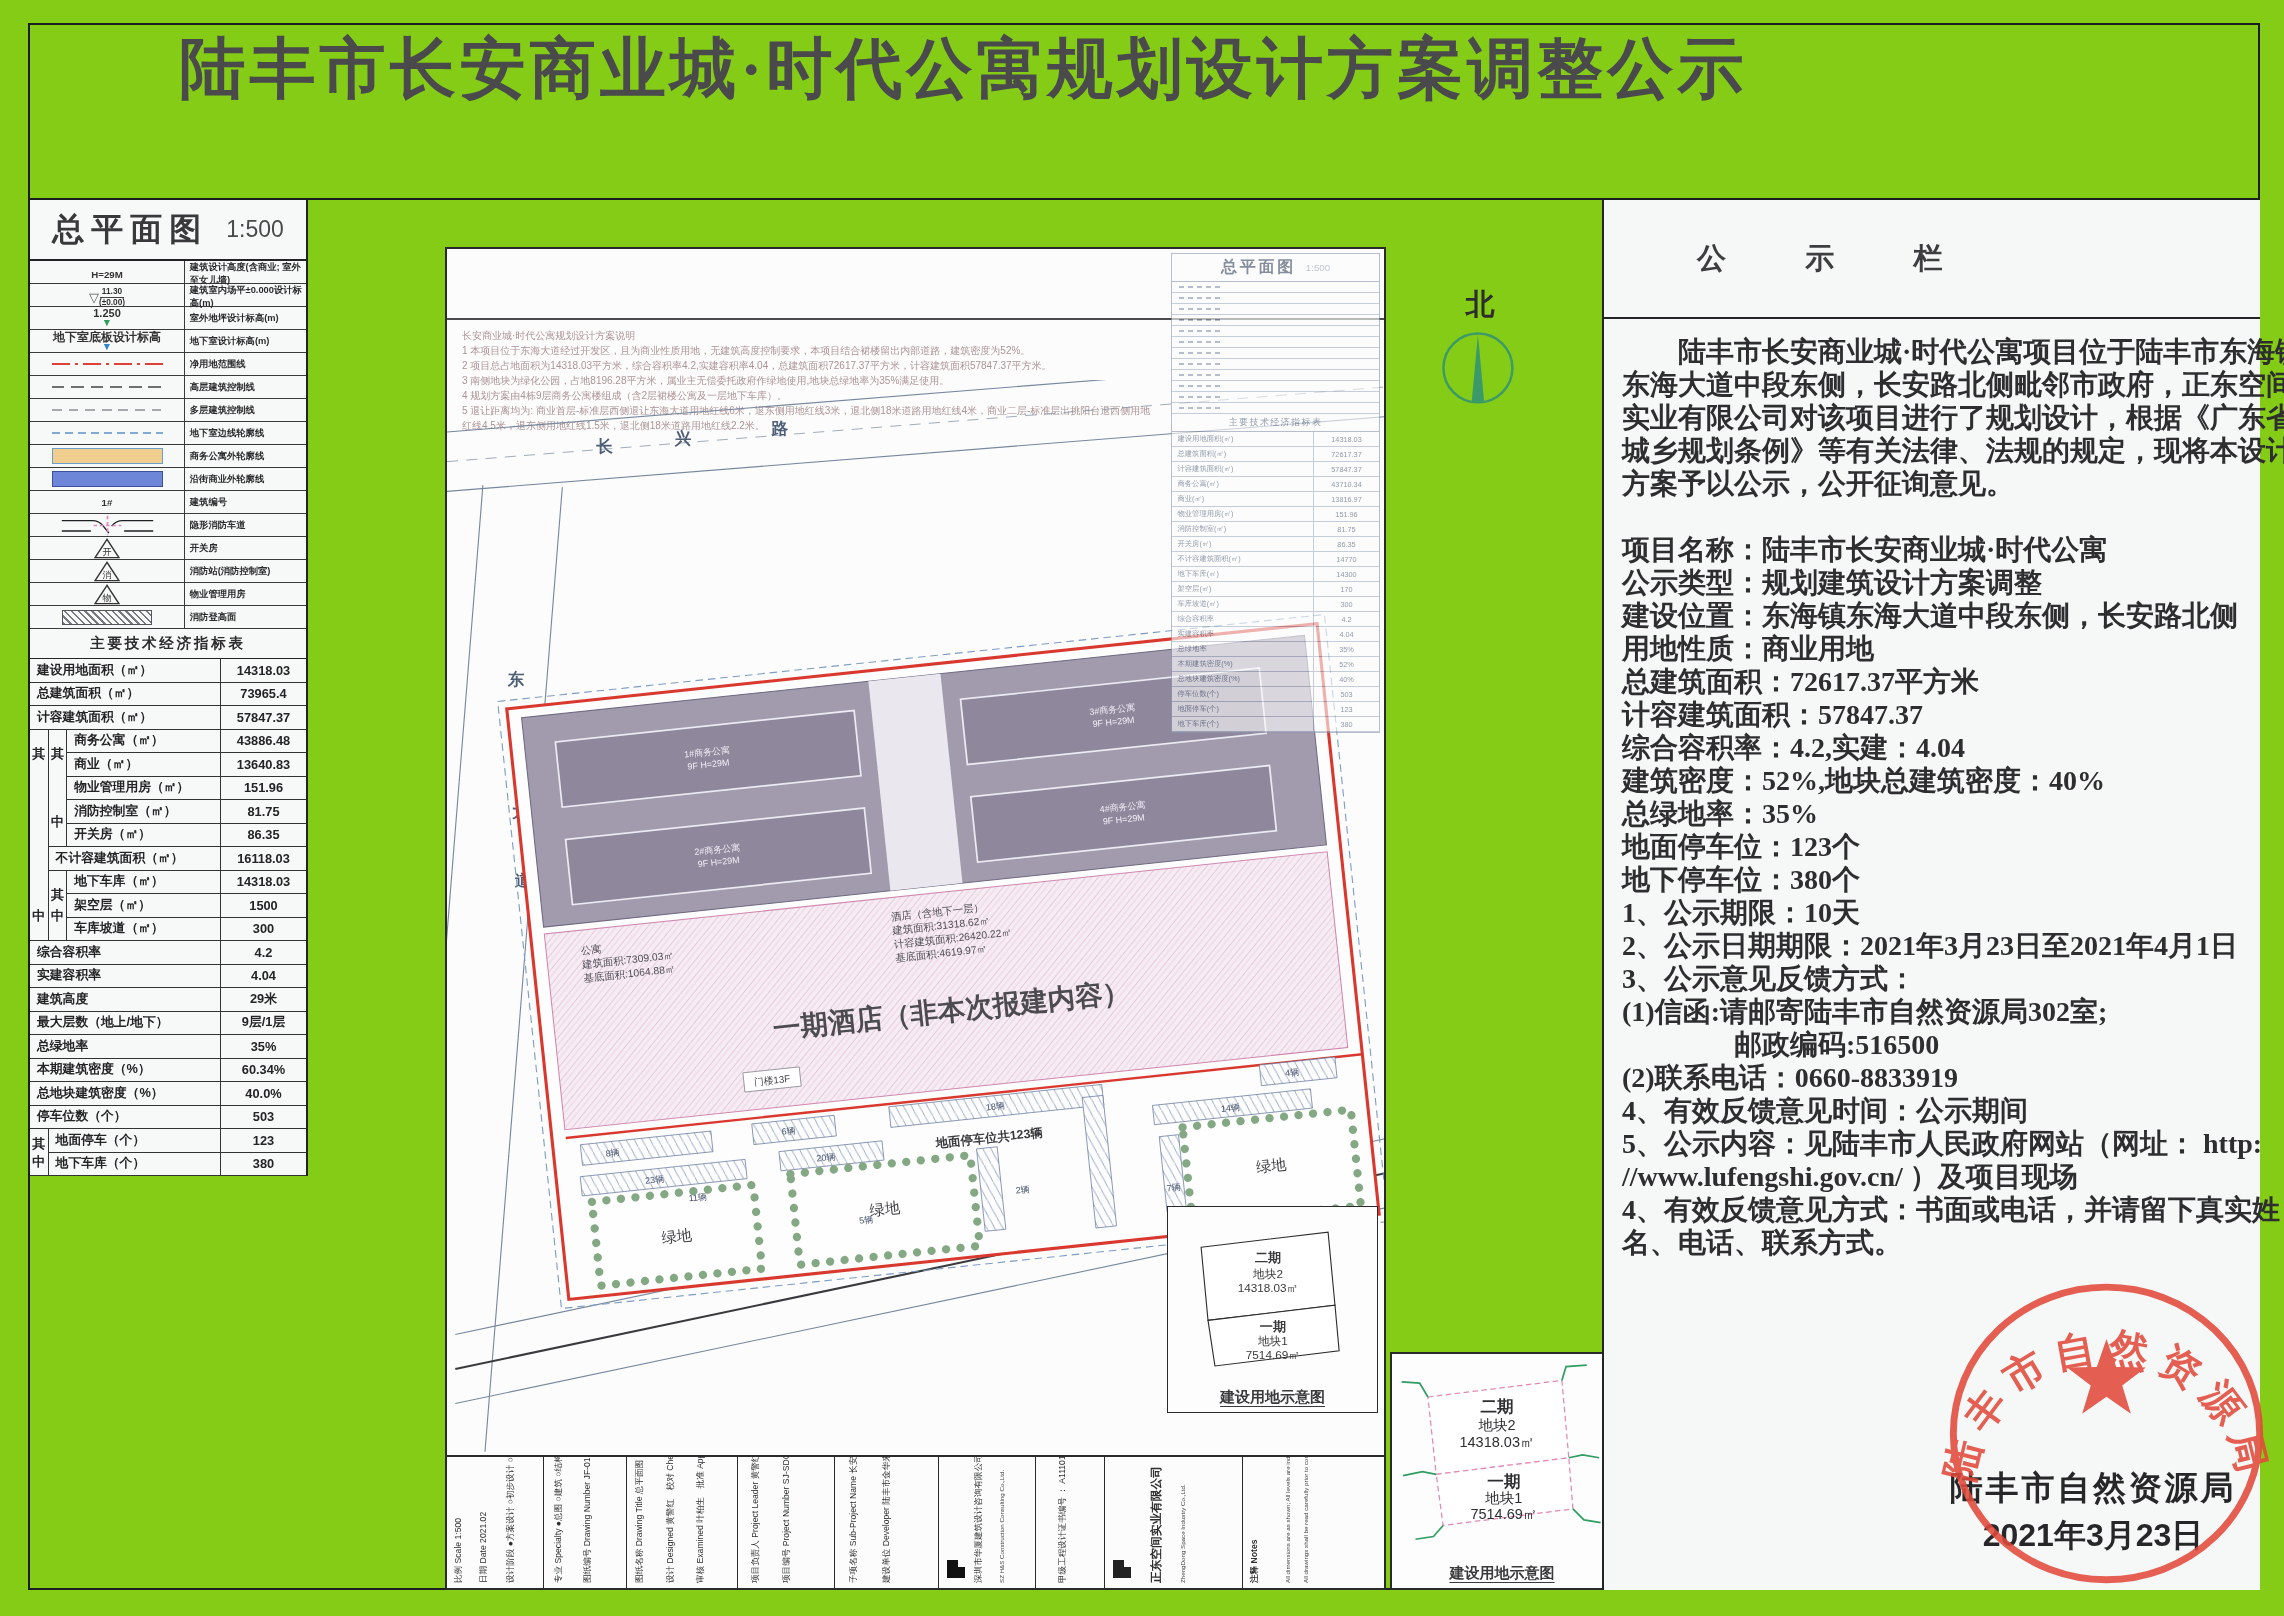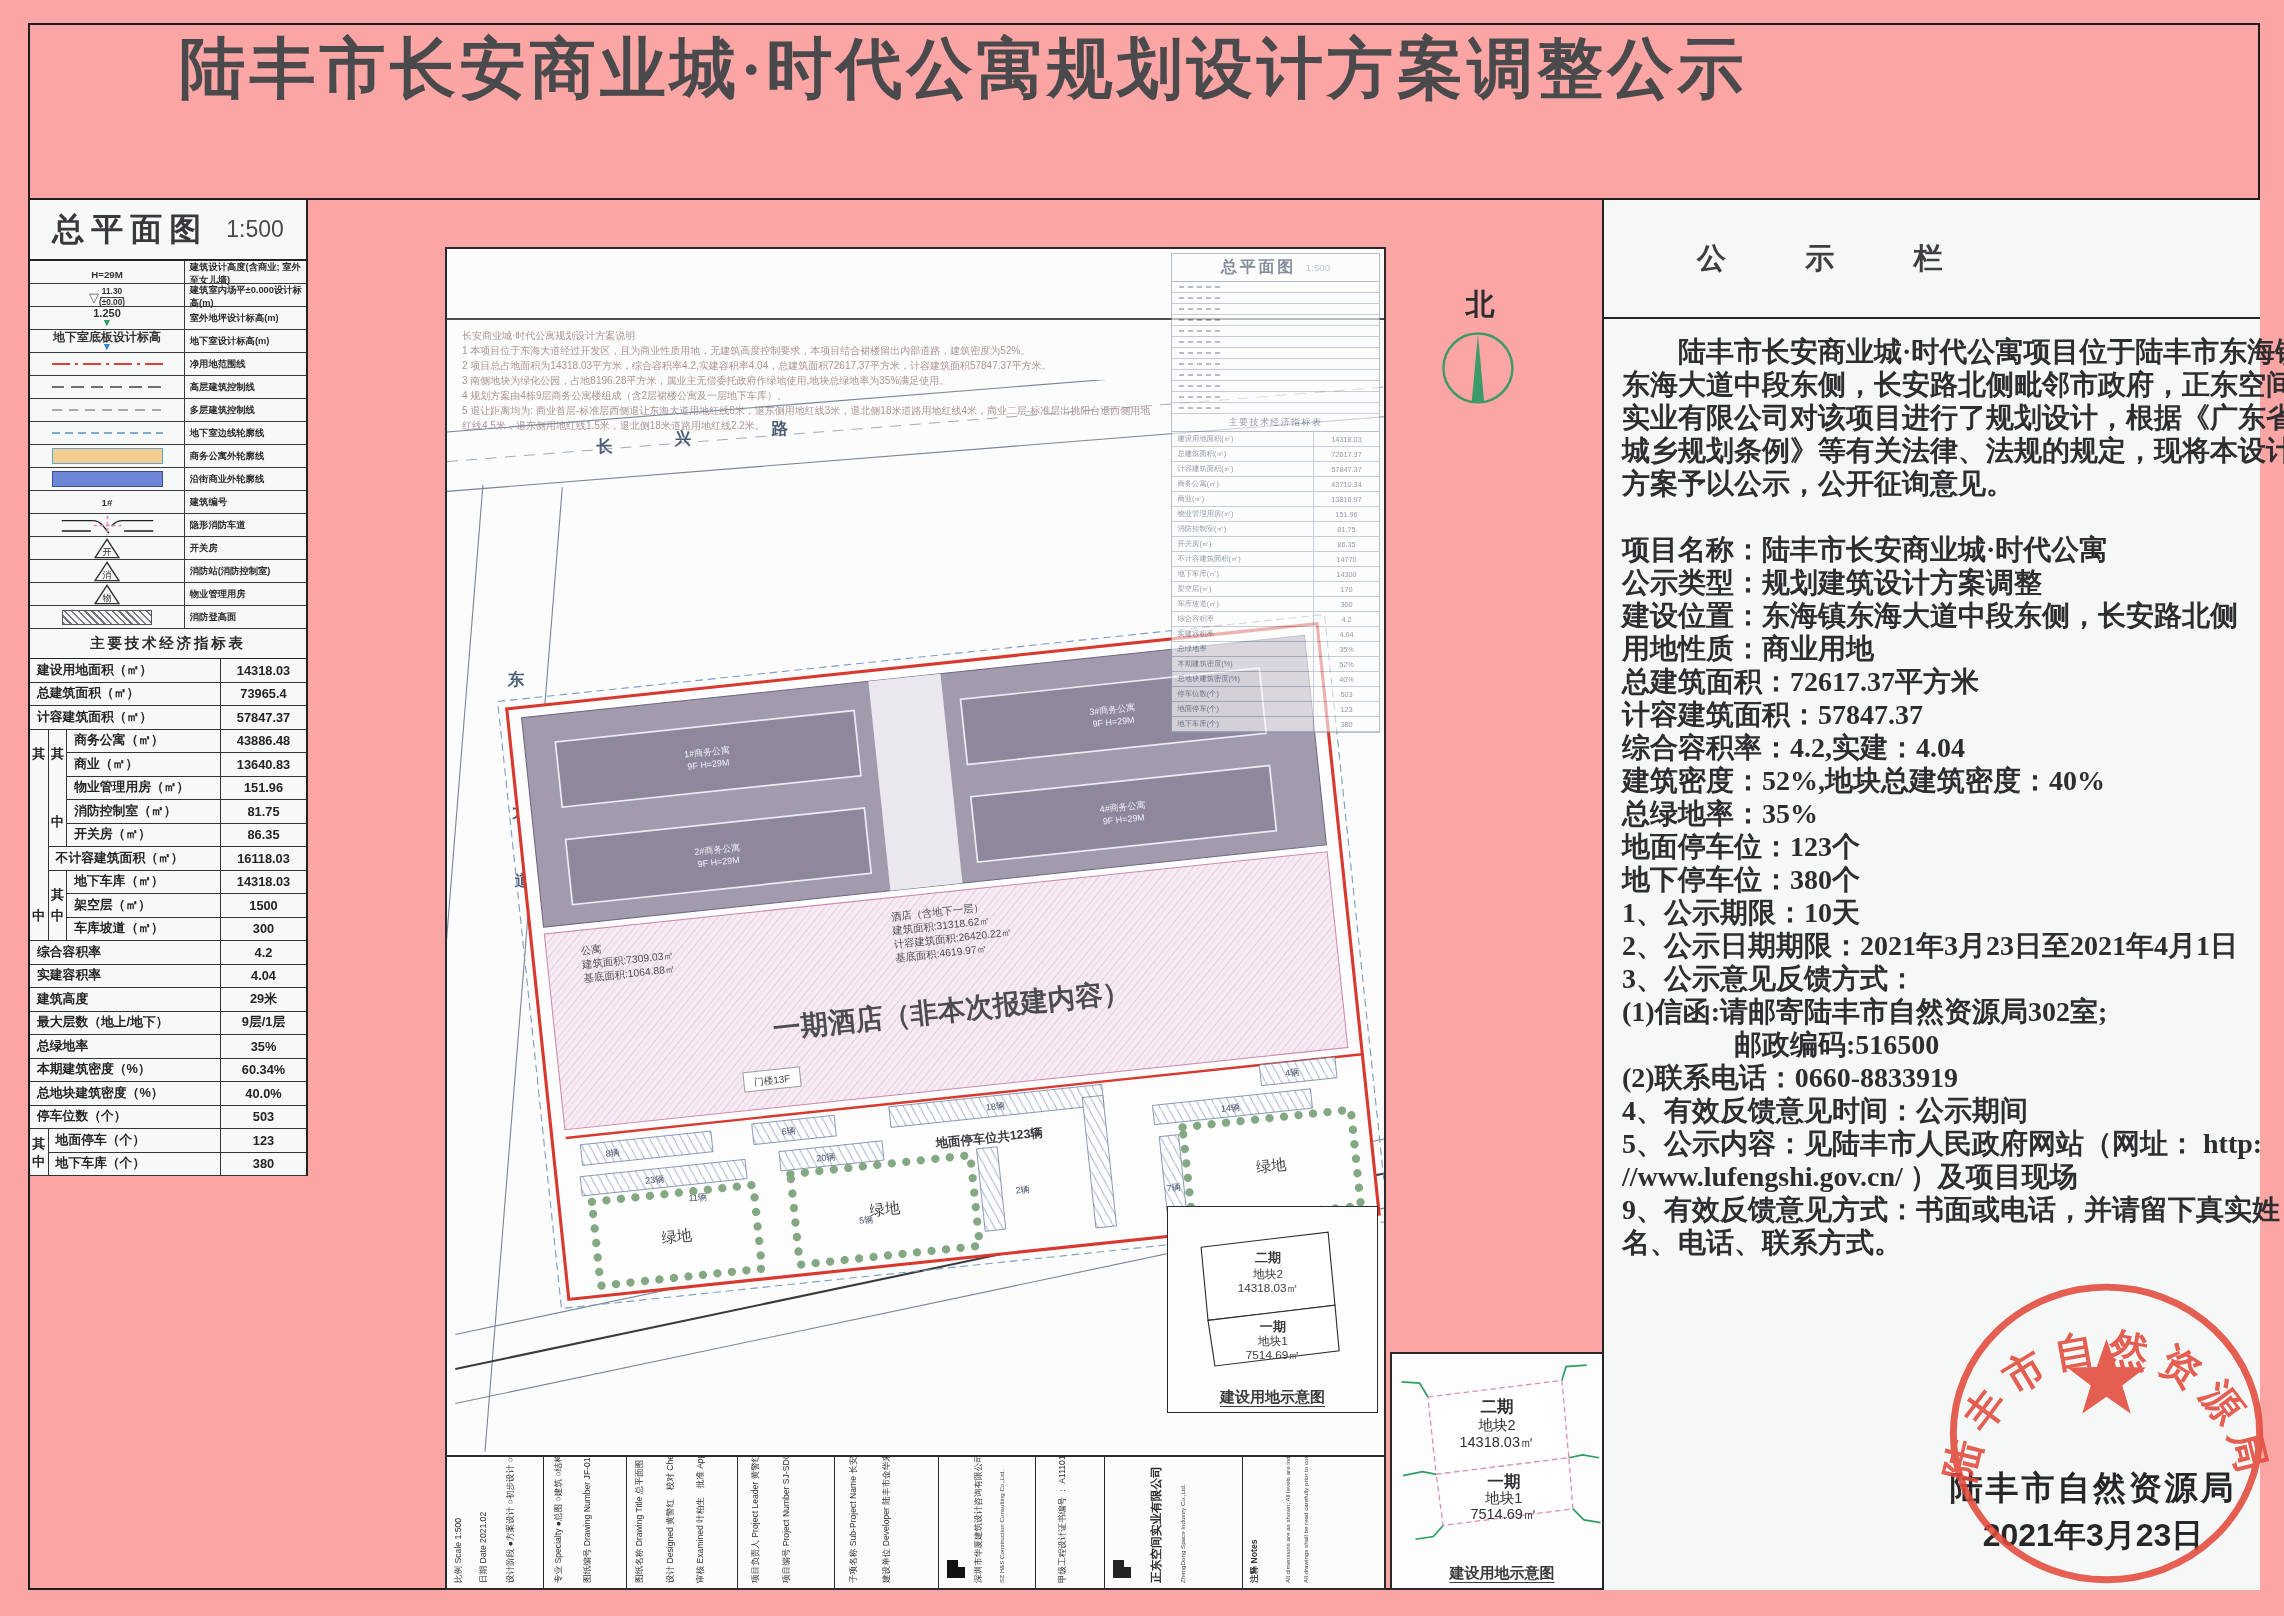--- a/index.html
+++ b/index.html
@@ -1,18 +1,18 @@
 <!DOCTYPE html>
 <html style="font-size:11px"><head>
 <meta charset="utf-8">
 <style>
   * { margin:0; padding:0; box-sizing:border-box; }
   html,body { background:#e9ebea; }
   body { font-family:"Liberation Sans", sans-serif; }
-  .page { position:relative; width:2284px; height:1616px; background:#fca5a5; overflow:hidden; color:#222; }
+  .page { position:relative; width:2284px; height:1616px; background:#84cc16; overflow:hidden; color:#222; }
 
   
   .frame { position:absolute; left:28px; top:23px; width:2232px; height:1567px; border:2.1px solid #1d1d1f; }
   .hrule { position:absolute; left:28px; top:198px; width:2232px; height:2.1px; background:#1d1d1f; }
 
   
   .main-title { position:absolute; left:152px; top:23.5px; width:1623px; text-align:center;
     font-family:"Liberation Serif", serif; font-weight:700; font-size:66px; letter-spacing:4.1px; color:#4a4a4d; }
 
   
@@ -678,21 +678,21 @@
       <div class="nl">地下停车位：380个</div>
       <div class="nl">1、公示期限：10天</div>
       <div class="nl">2、公示日期期限：2021年3月23日至2021年4月1日</div>
       <div class="nl">3、公示意见反馈方式：</div>
       <div class="nl">(1)信函:请邮寄陆丰市自然资源局302室;</div>
       <div class="nl">　　　　邮政编码:516500</div>
       <div class="nl">(2)联系电话：0660-8833919</div>
       <div class="nl">4、有效反馈意见时间：公示期间</div>
       <div class="nl">5、公示内容：见陆丰市人民政府网站（网址： http:</div>
       <div class="nl">//www.lufengshi.gov.cn/ ）及项目现场</div>
-      <div class="nl">9、有效反馈意见方式：书面或电话，并请留下真实姓</div>
+      <div class="nl">4、有效反馈意见方式：书面或电话，并请留下真实姓</div>
       <div class="nl">名、电话、联系方式。</div>
     </div>
   </div>
 
   <div class="seal-text" style="top:1466px; font-size:33px; letter-spacing:2.8px;">陆丰市自然资源局</div>
   <div class="seal-text" style="top:1514px; font-size:32px;">2021年3月23日</div>
 
   <svg class="seal-svg" width="345" height="325" viewBox="0 0 500 470">
     <g opacity="0.88">
       <ellipse cx="250" cy="232" rx="222" ry="212" fill="none" stroke="#e2493b" stroke-width="10"></ellipse>

